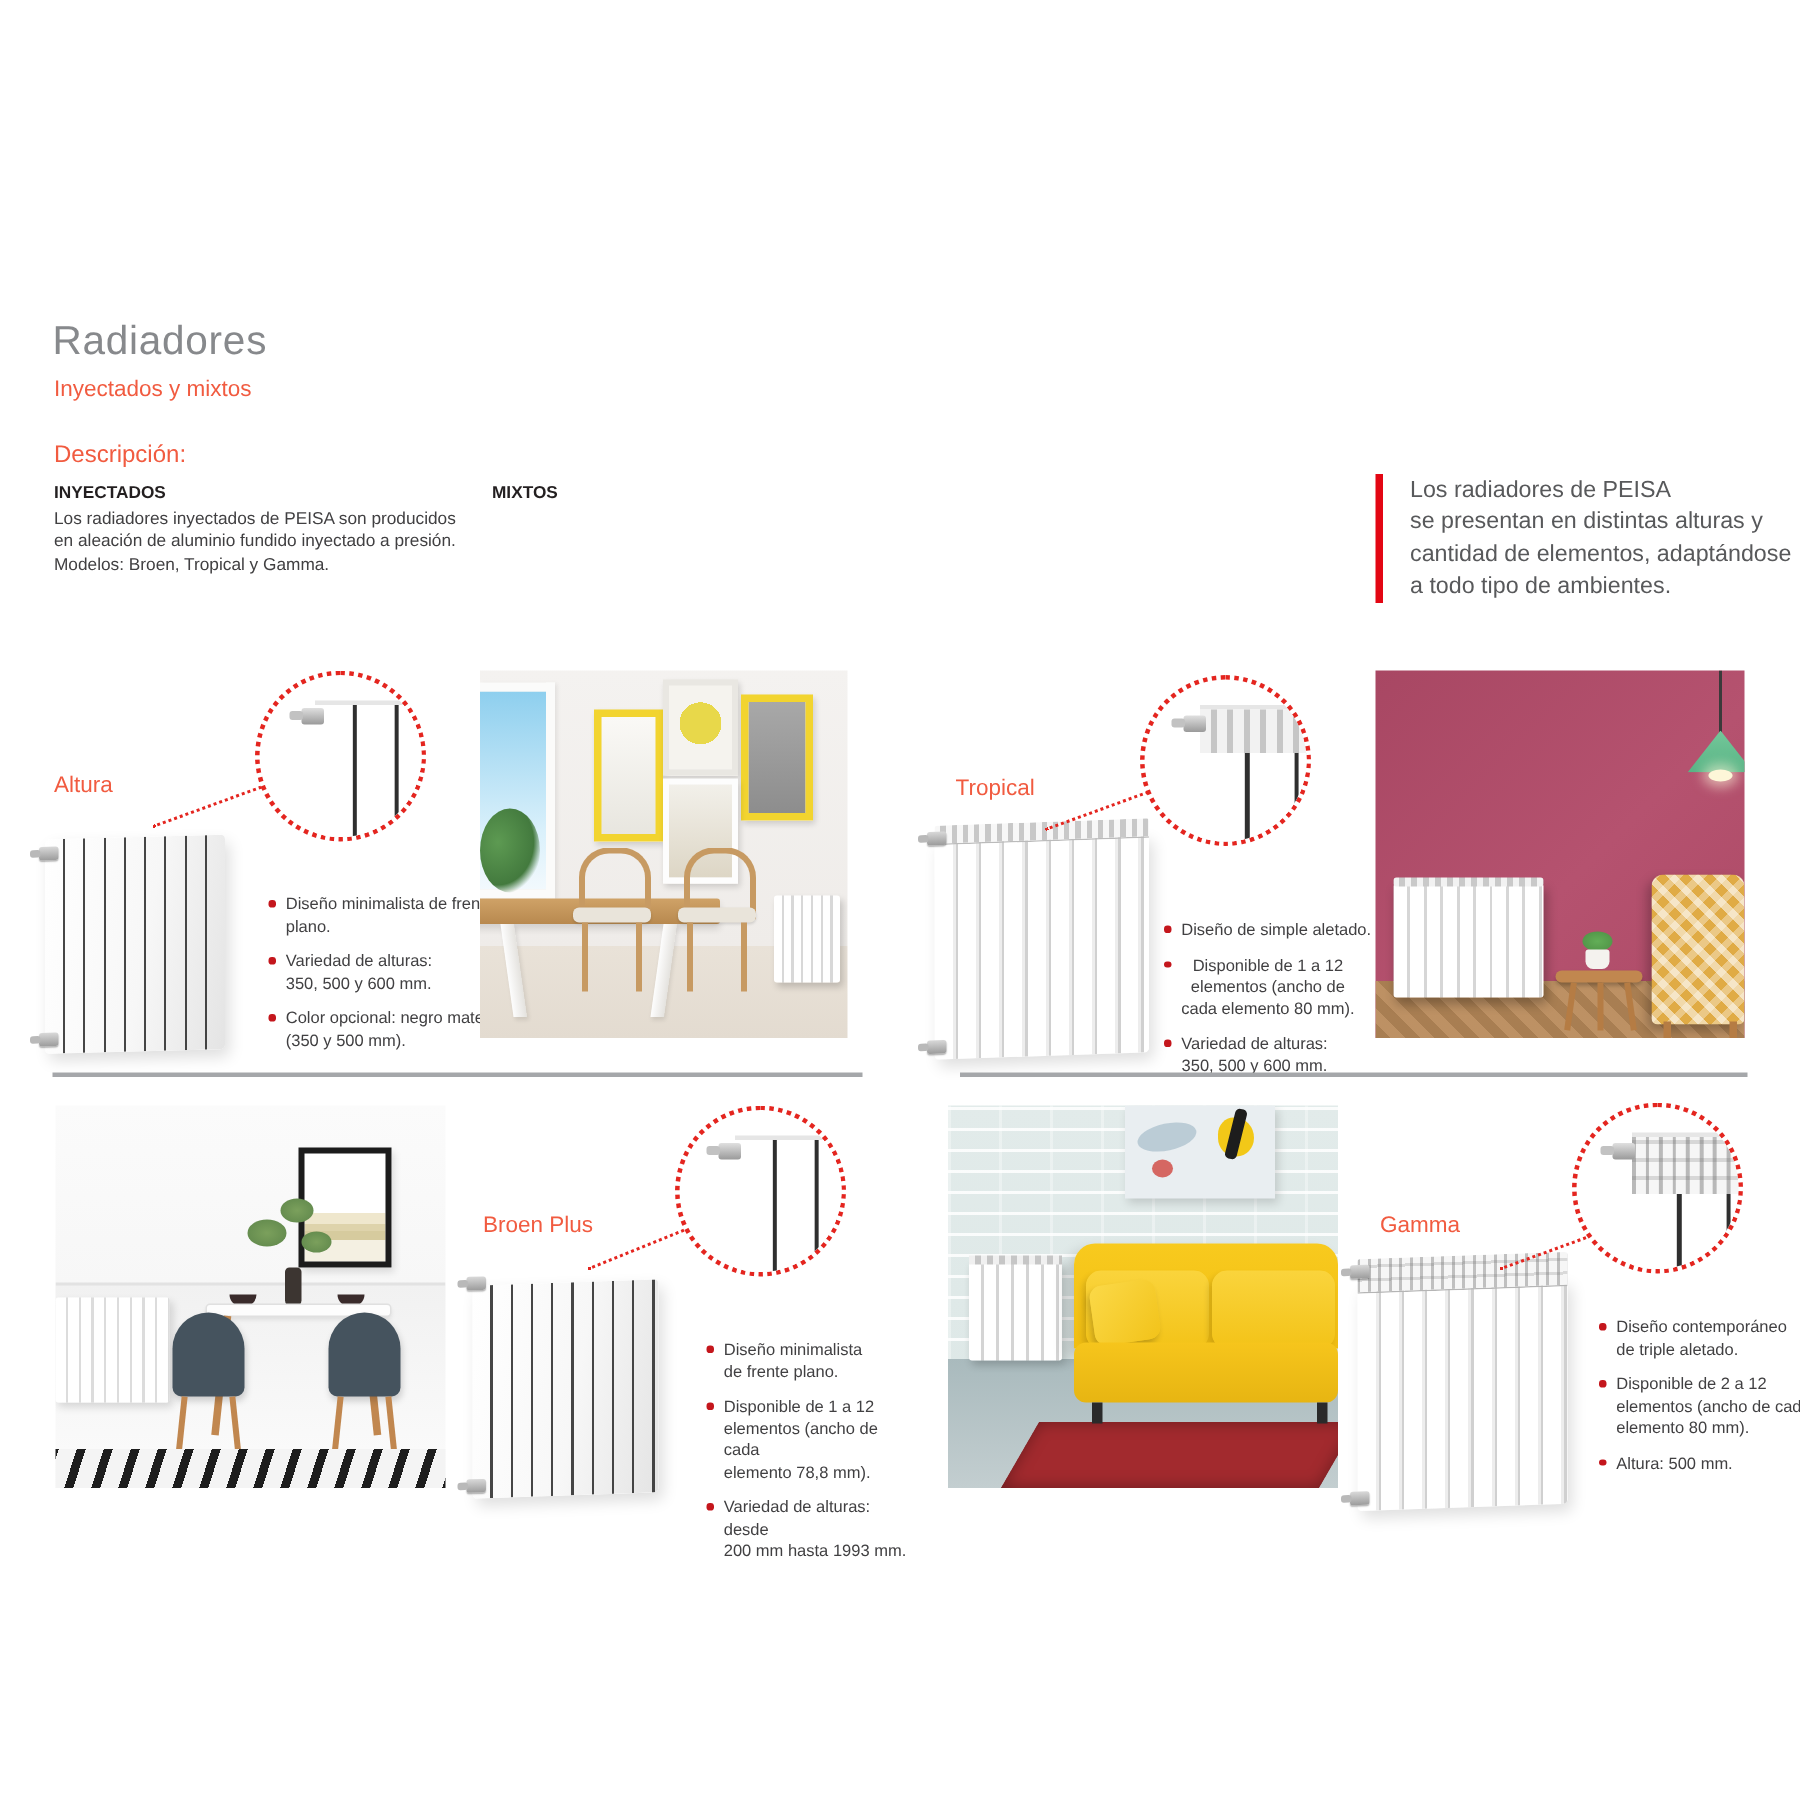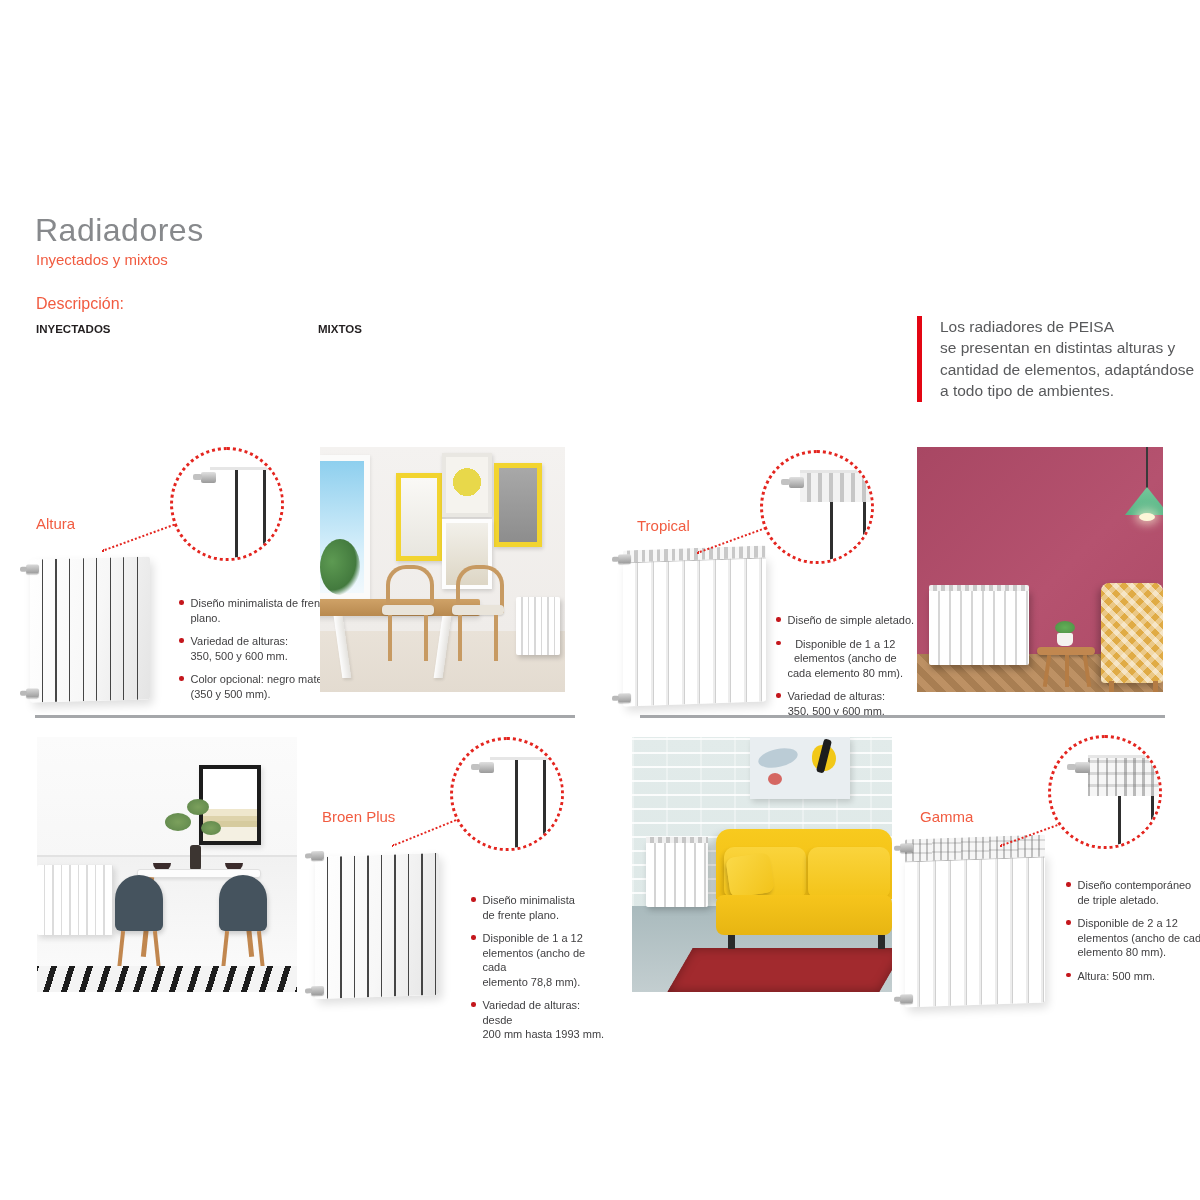--- a/index.html
+++ b/index.html
@@ -1,27 +1,27 @@
 <!DOCTYPE html>
 <html><head>
 <meta charset="utf-8">
 <style>
   html,body{margin:0;padding:0;background:#fff;}
   body{width:1200px;height:1200px;position:relative;font-family:"Liberation Sans",sans-serif;overflow:hidden;}
   .abs{position:absolute;}
 
   
-  .page-title{left:35px;top:212px;font-size:32px;color:#87898c;letter-spacing:.5px;}
+  .page-title{left:35px;top:212px;font-size:27px;color:#87898c;letter-spacing:.5px;}
   .page-subtitle{left:36px;top:251px;font-size:15px;color:#f15b40;}
   .desc-heading{left:36px;top:295px;font-size:16px;color:#f15b40;}
   .intro-col{top:322px;font-size:11.5px;color:#414042;line-height:1.32;}
   .intro-col .col-head{font-weight:bold;color:#231f20;margin-bottom:2px;}
   .intro-col .col-body{white-space:pre-line;}
   .col-1{left:36px;width:300px;}
-  .col-2{left:318px;width:310px;}
+  .col-2{left:328px;width:310px;}
   .quote{left:917px;top:316px;width:260px;border-left:5px solid #e30613;padding-left:18px;}
   .quote-text{font-size:15.5px;color:#58595b;line-height:1.38;white-space:pre-line;}
 
   
   .product-label{font-size:15px;color:#f15b40;}
   .feature-list{list-style:none;margin:16px;padding:0;}
   .feature{display:flex;margin-bottom:9px;}
   .dot{flex:0 0 auto;width:4.5px;height:4.5px;border-radius:50%;background:#c4161c;margin:4px 7px 0 0;}
   .ftext{font-size:11px;color:#414042;line-height:1.32;white-space:pre-line;}
 
@@ -137,20 +137,23 @@
 </style>
 </head>
 <body>
 
 <div class="abs page-title">Radiadores</div>
 <div class="abs page-subtitle">Inyectados y mixtos</div>
 <div class="abs desc-heading">Descripción:</div>
 
 <div class="abs intro-col col-1">
   <div class="col-head">INYECTADOS</div>
+  <div class="col-body">Los radiadores inyectados de PEISA son producidos
+en aleación de aluminio fundido inyectado a presión.
+Modelos: Broen, Tropical y Gamma.</div>
 </div>
 <div class="abs intro-col col-2">
   <div class="col-head">MIXTOS</div>
 </div>
 
 <div class="abs quote">
   <div class="quote-text">Los radiadores de PEISA
 se presentan en distintas alturas y
 cantidad de elementos, adaptándose
 a todo tipo de ambientes.</div>

